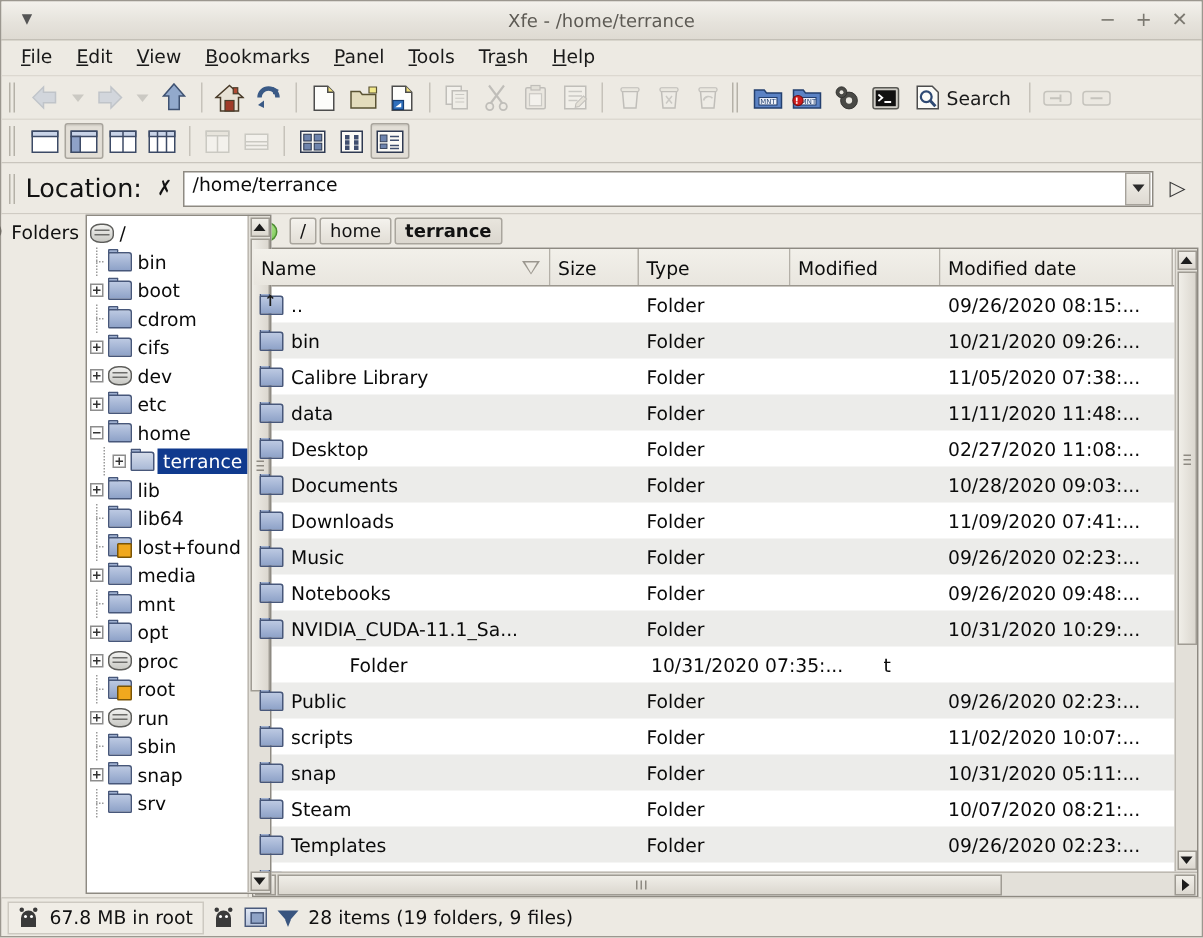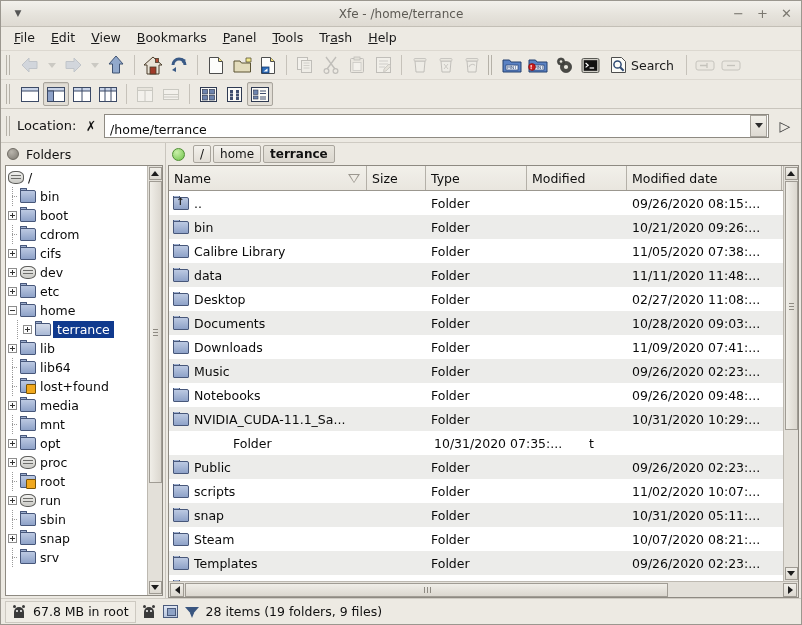--- a/index.html
+++ b/index.html
@@ -101,31 +101,31 @@
   .dis { opacity: .34; }
 
   
   .locbar {
     flex: 0 0 34px; height: 34px;
     background: #edeae3;
     display: flex; align-items: center;
     padding: 0 6px 0 2px;
     border-bottom: 1px solid #cfcbc3;
   }
-  .loclabel { font-size: 13px; color: #131313; margin-right: 9px; }
+  .loclabel { font-size: 17px; color: #131313; margin-right: 9px; }
   .locclear {
     font-size: 14px; color: #111; font-weight: bold;
     margin-right: 7px; font-family: "DejaVu Sans", sans-serif;
     transform: scaleX(.85);
   }
   .locfield {
     flex: 1 1 auto; height: 24px;
     background: #ffffff;
     border: 1px solid #8e8a82;
-    display: flex; align-items: flex-end;
+    display: flex; align-items: flex-start;
     position: relative;
   }
   .locfield .val {
     padding-left: 5px; font-size: 12.5px; color: #0b0b0b;
     flex: 1 1 auto; white-space: nowrap; overflow: hidden;
   }
   .loccombo {
     width: 17px; height: 22px; margin: 0 1px 0 0;
     background: linear-gradient(to bottom,#f2f0ea,#dedad2);
     border: 1px solid #a6a29a;
@@ -139,21 +139,21 @@
 
   
   .main {
     flex: 1 1 auto; display: flex; min-height: 0;
     background: #edeae3;
   }
 
   
   .sidebar {
     flex: 0 0 165px; width: 165px;
-    display: flex; flex-direction: column;
+    display: flex; 
     background: #edeae3;
     border-right: 1px solid #c9c5bd;
     justify-content: center;
   }
   .side-head {
     flex: 0 0 22px; height: 22px;
     display: flex; align-items: center; padding-left: 6px;
     font-size: 12.5px; color: #111;
   }
   .side-dot {

